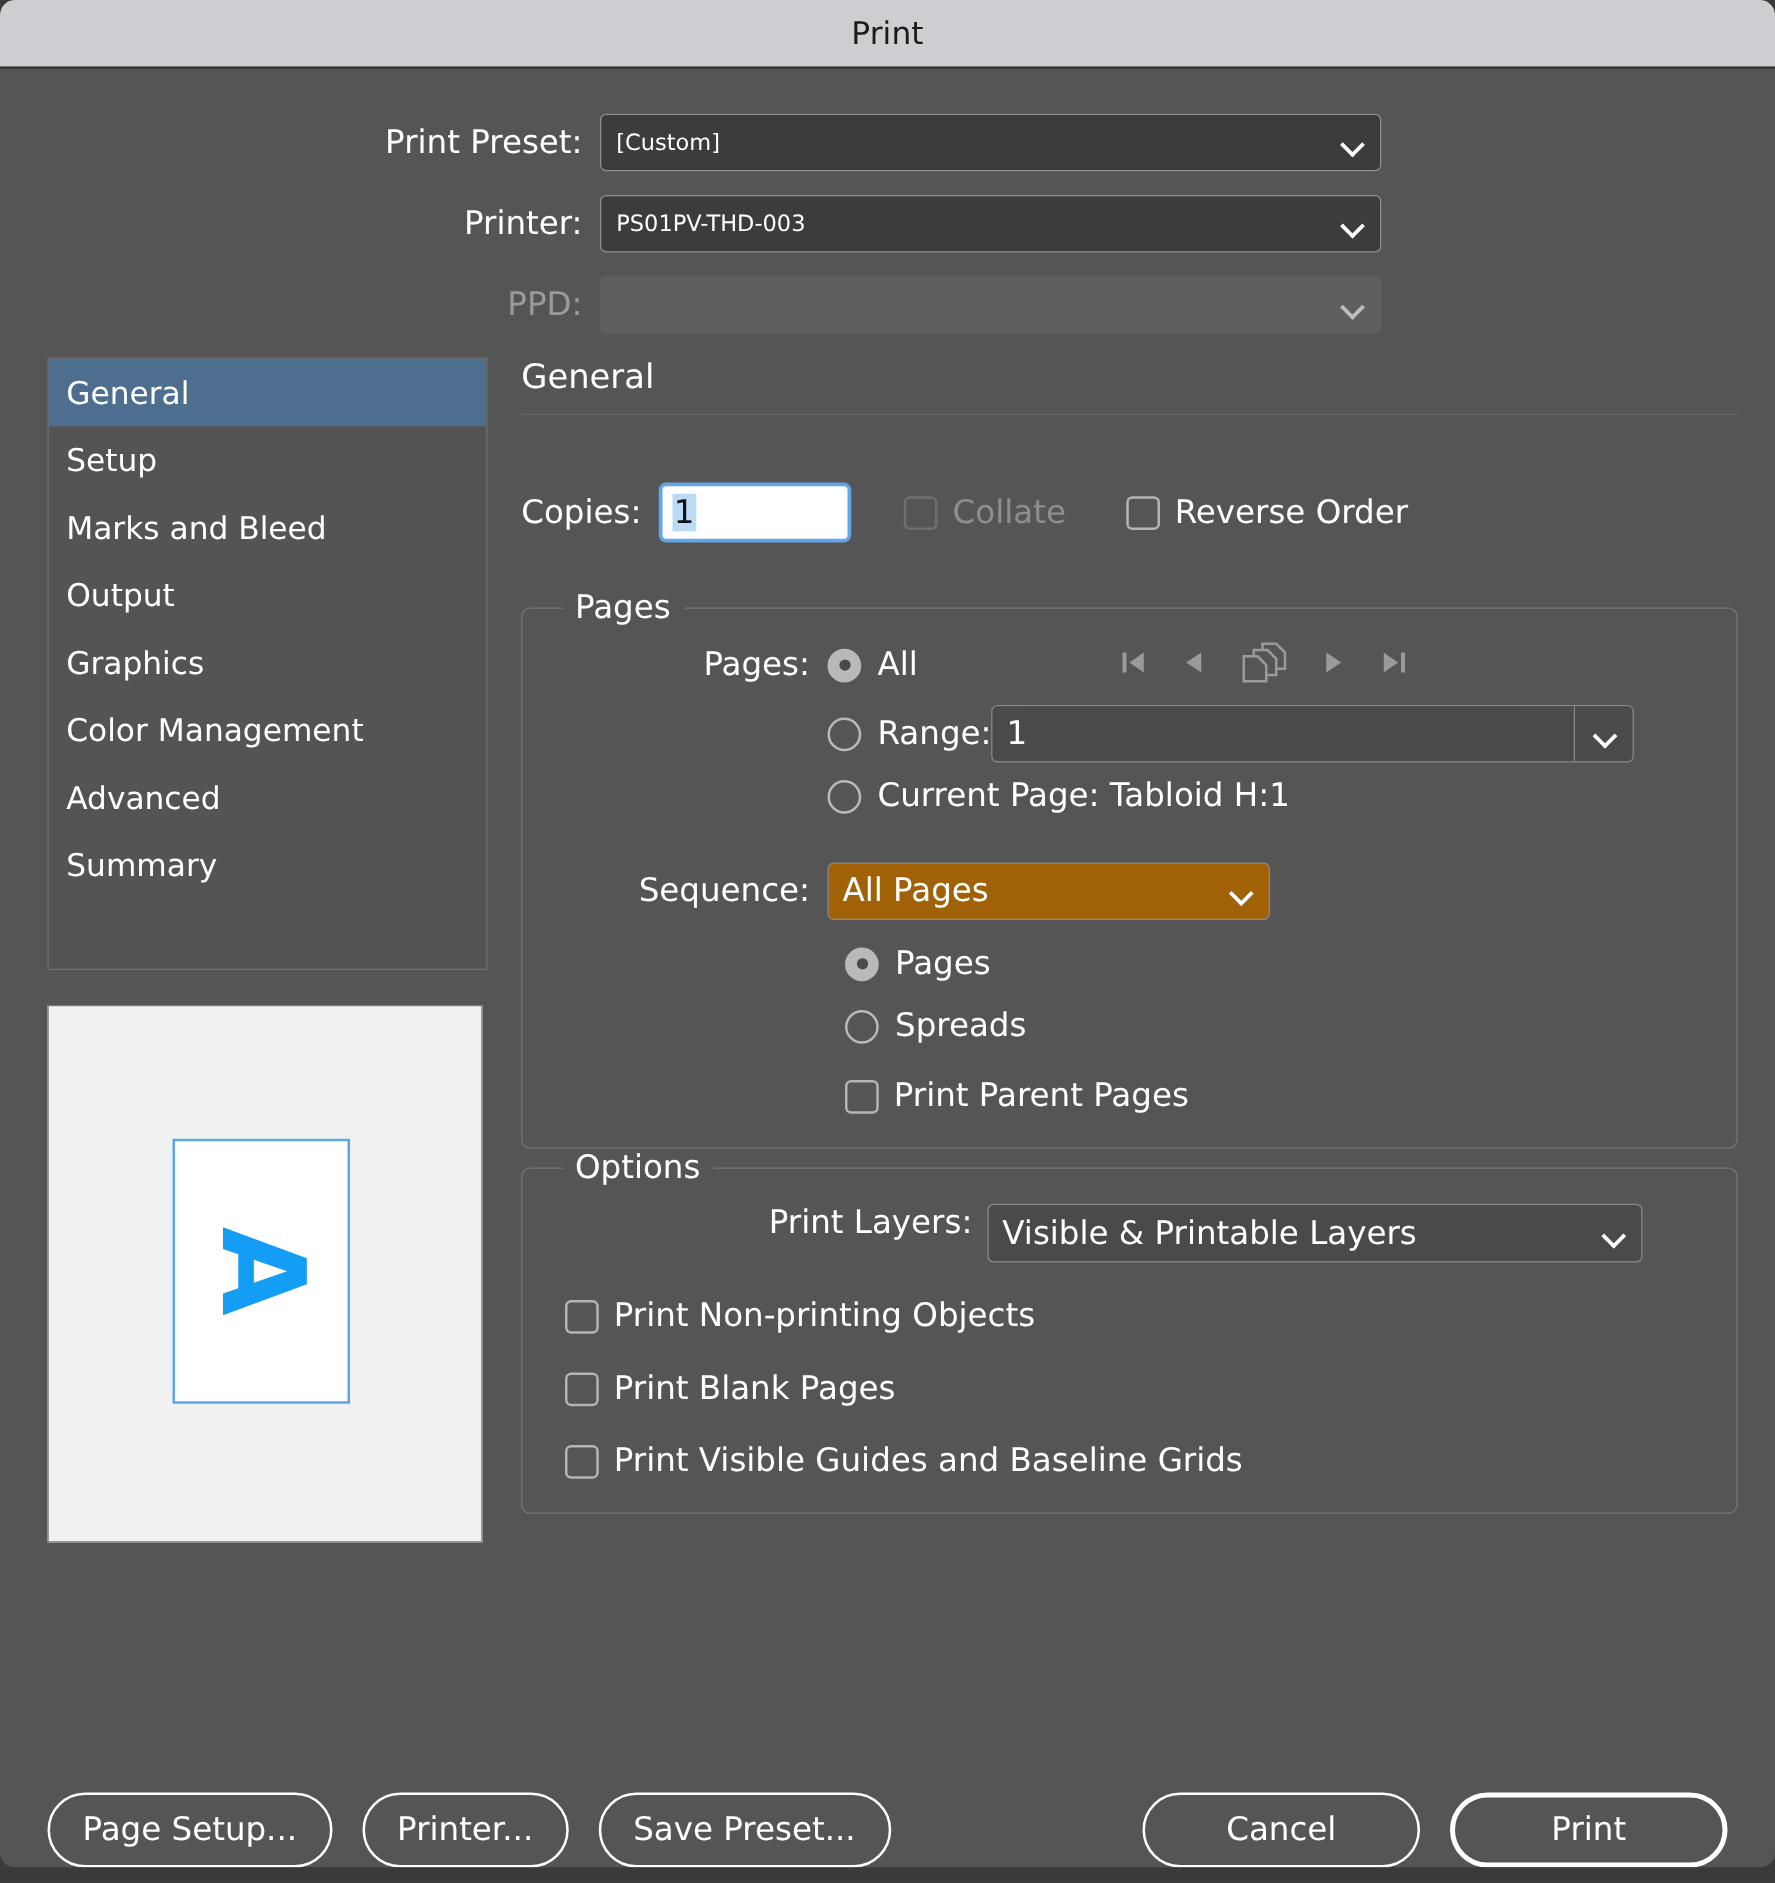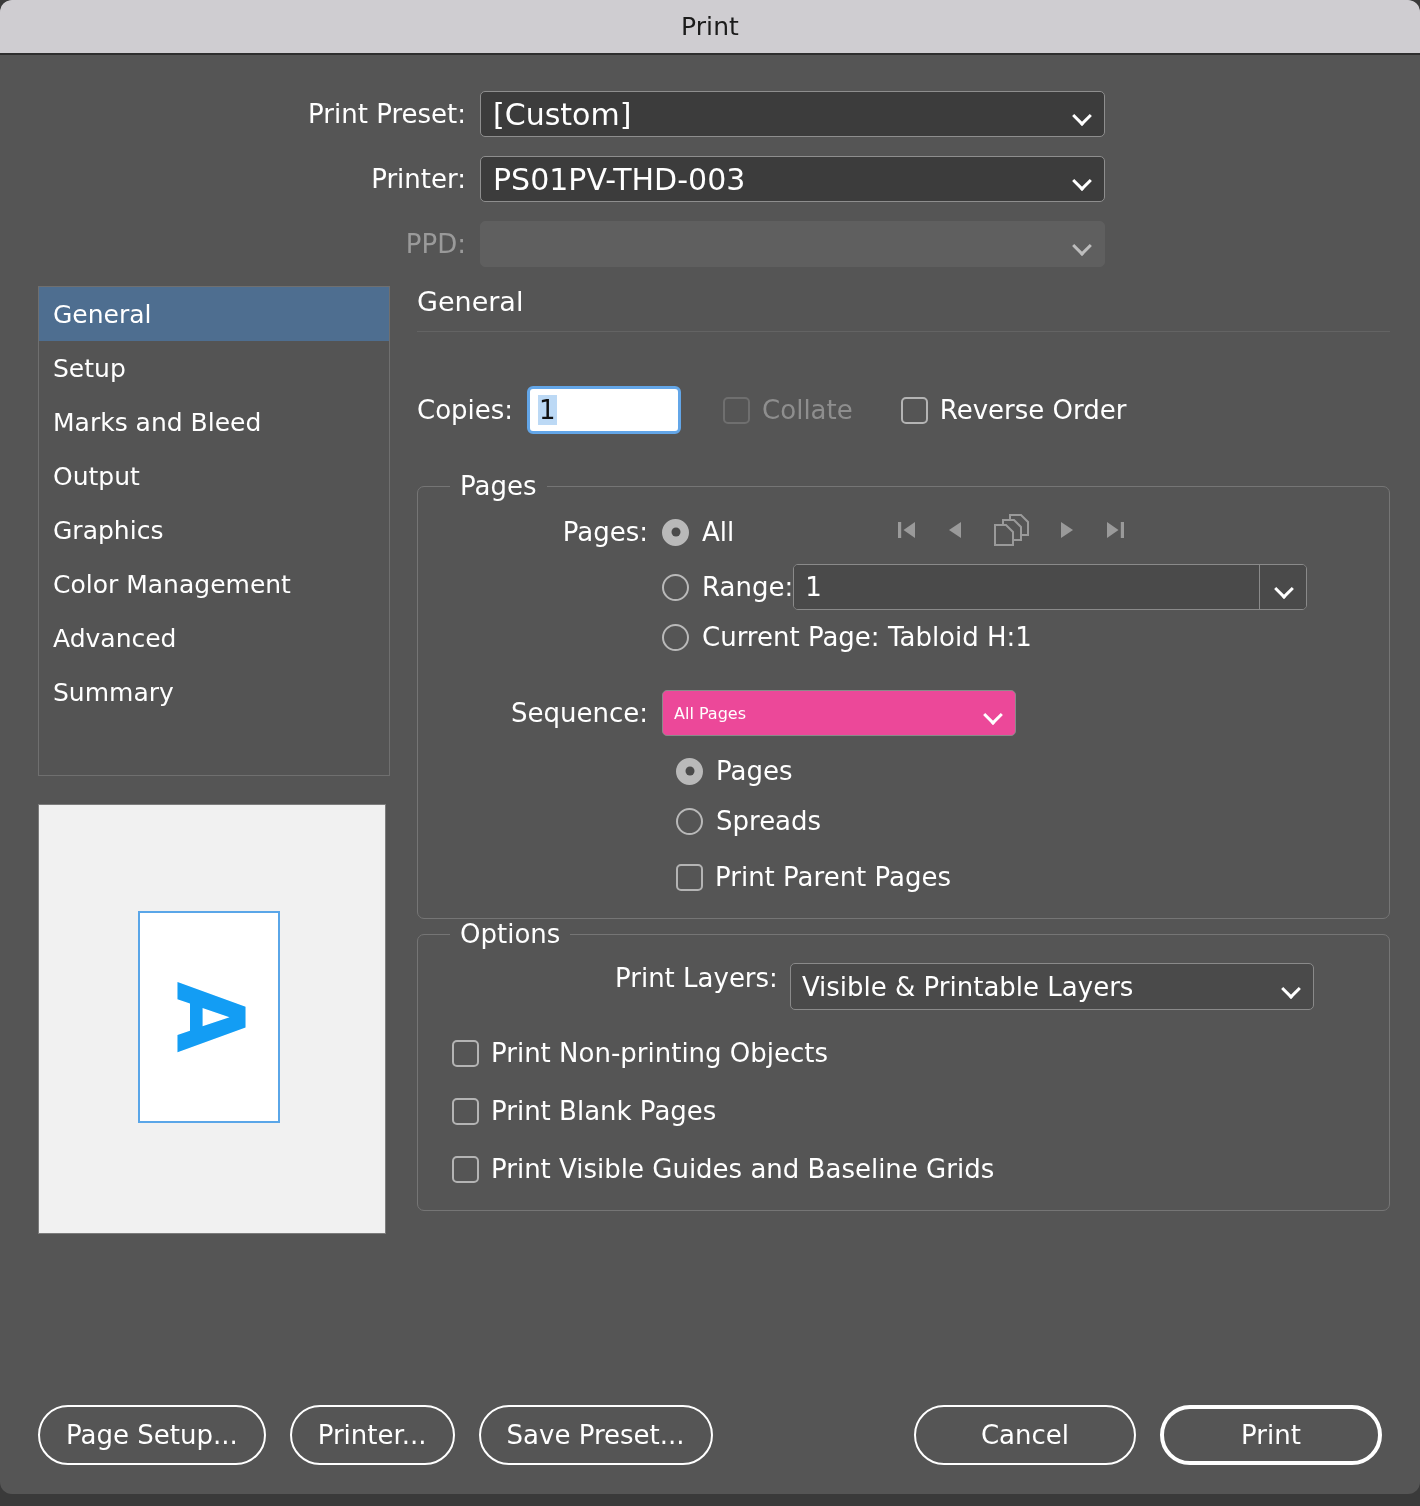--- a/index.html
+++ b/index.html
@@ -64,21 +64,21 @@
     position: relative;
     width: 625px;
     height: 46px;
     background: #3c3c3c;
     border: 1px solid #8e8e8e;
     border-radius: 5px;
     display: flex;
     align-items: center;
     box-sizing: border-box;
     padding: 0 44px 0 12px;
-    font-size: 30px;
+    font-size: 18px;
     color: #ffffff;
   }
   .selectbox.disabled {
     background: #5f5f5f;
     border-color: #5f5f5f;
     color: #8d8d8d;
   }
   .chev {
     position: absolute;
     right: 13px;
@@ -303,28 +303,28 @@
     width: 46px;
     background: #4a4a4a;
     position: relative;
   }
 
   #sequence-row { margin-top: 38px; }
   #sequence-select {
     width: 354px;
     height: 46px;
     position: relative;
-    background: #ec4899;
+    background: #a16207;
     border: 1px solid #8a8a8a;
     border-radius: 5px;
     box-sizing: border-box;
     display: flex;
     align-items: center;
     padding: 0 44px 0 11px;
-    font-size: 16px;
+    font-size: 26px;
     color: #ffffff;
   }
 
   .indent-row {
     display: flex;
     align-items: center;
     margin-top: 20px;
     margin-left: 236px;
   }
 
@@ -362,21 +362,21 @@
   }
 
   
   #footer {
     position: absolute;
     left: 0;
     bottom: 0;
     width: 1420px;
     height: 118px;
     display: flex;
-    align-items: center;
+    align-items: flex-end;
     padding: 0 38px;
     box-sizing: border-box;
   }
   .btn {
     height: 60px;
     border: 2px solid #ffffff;
     border-radius: 30px;
     background: transparent;
     color: #ffffff;
     font-size: 26px;

